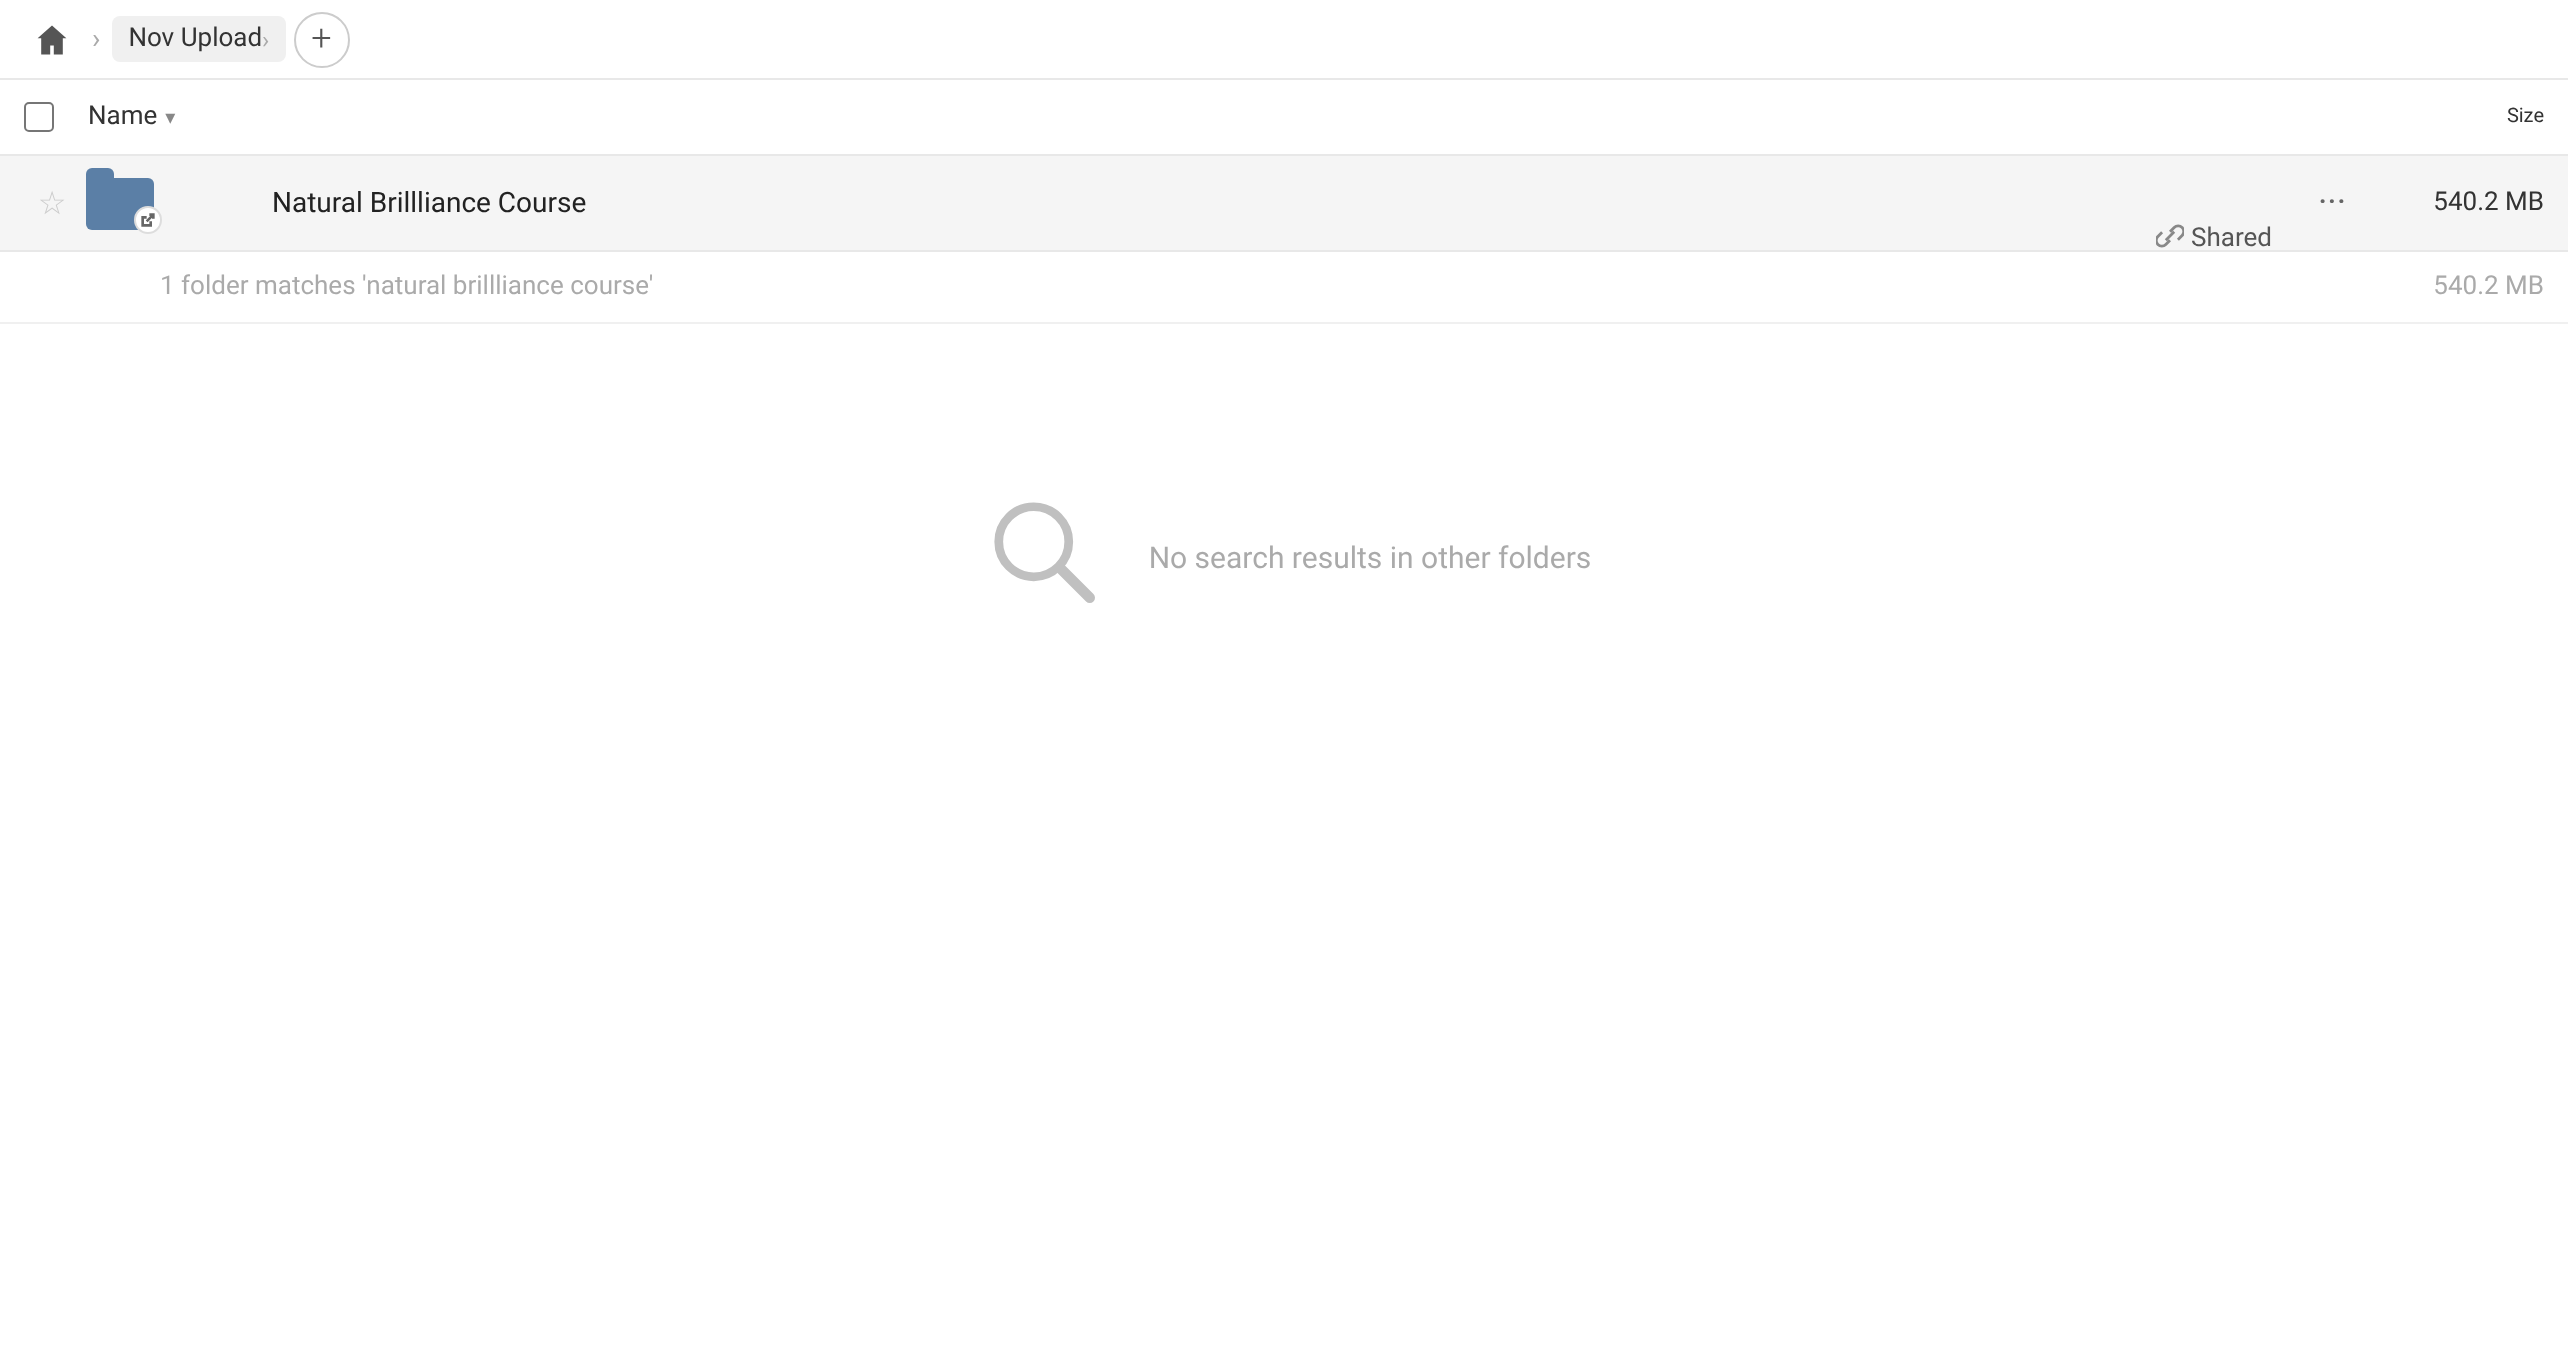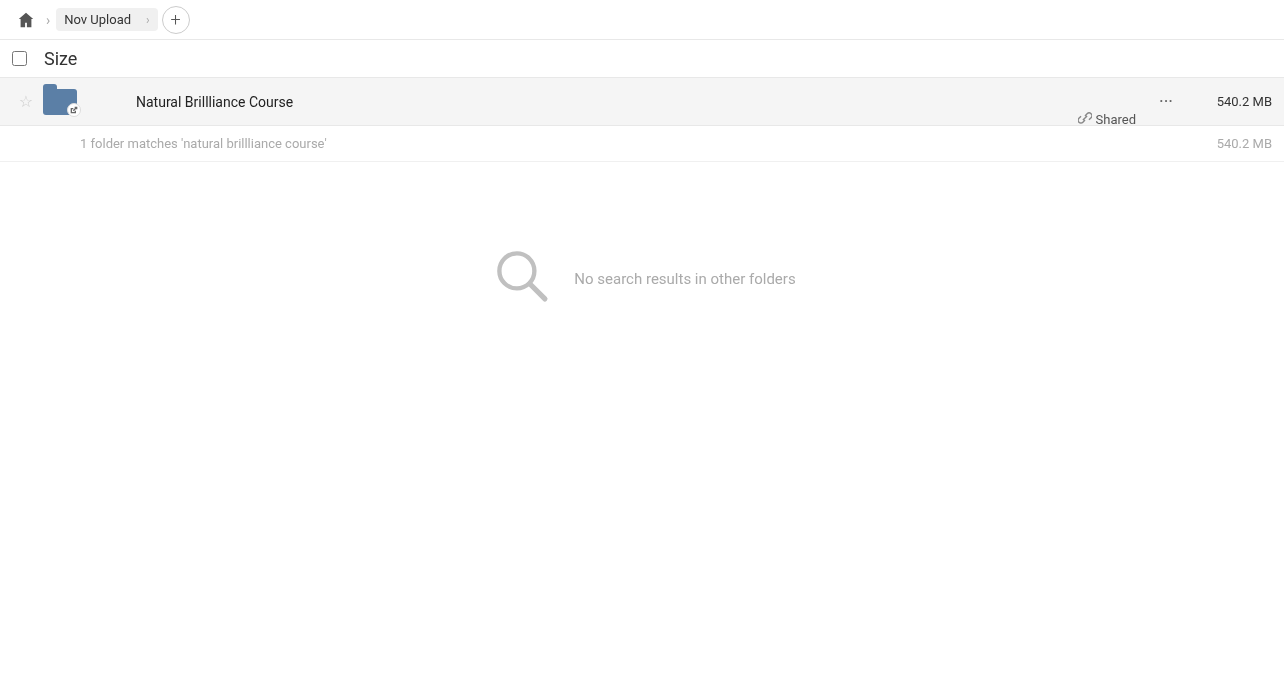--- a/index.html
+++ b/index.html
@@ -51,21 +51,21 @@
 
     .breadcrumb-item {
       display: flex;
       align-items: center;
       padding: 4px 8px;
       background: #f0f0f0;
       border-radius: 4px;
       font-size: 13px;
       color: #333;
       cursor: pointer;
-      gap: 15px;
+      gap: 0;
       justify-content: center;
     }
 
     .breadcrumb-item .chevron-right {
       color: #aaa;
       font-size: 12px;
     }
 
     .breadcrumb-add {
       display: flex;
@@ -114,23 +114,24 @@
       cursor: pointer;
       flex: 1;
     }
 
     .col-name .sort-icon {
       font-size: 10px;
       color: #888;
     }
 
     .col-size {
-      font-size: 18px;
+      font-size: 10px;
       color: #333;
       width: 100px;
+      text-align: right;
     }
 
     
     .file-row {
       display: flex;
       align-items: center;
       padding: 6px 12px;
       height: 48px;
       background: #f5f5f5;
       border-bottom: 1px solid #e8e8e8;
@@ -300,20 +301,24 @@
   <div class="breadcrumb-item">
     <span>Nov Upload</span>
     <span class="chevron-right">›</span>
   </div>
   <div class="breadcrumb-add">+</div>
 </div>
 
 <div class="column-headers">
   <div class="col-checkbox">
     <input type="checkbox" style="">
+  </div>
+  <div class="col-name">
+    <span>Name</span>
+    <span class="sort-icon">▾</span>
   </div>
   <div class="col-size">
     <span>Size</span>
   </div>
 </div>
 
 <div class="file-row">
   <div class="row-star">
     <span>☆</span>
   </div>

